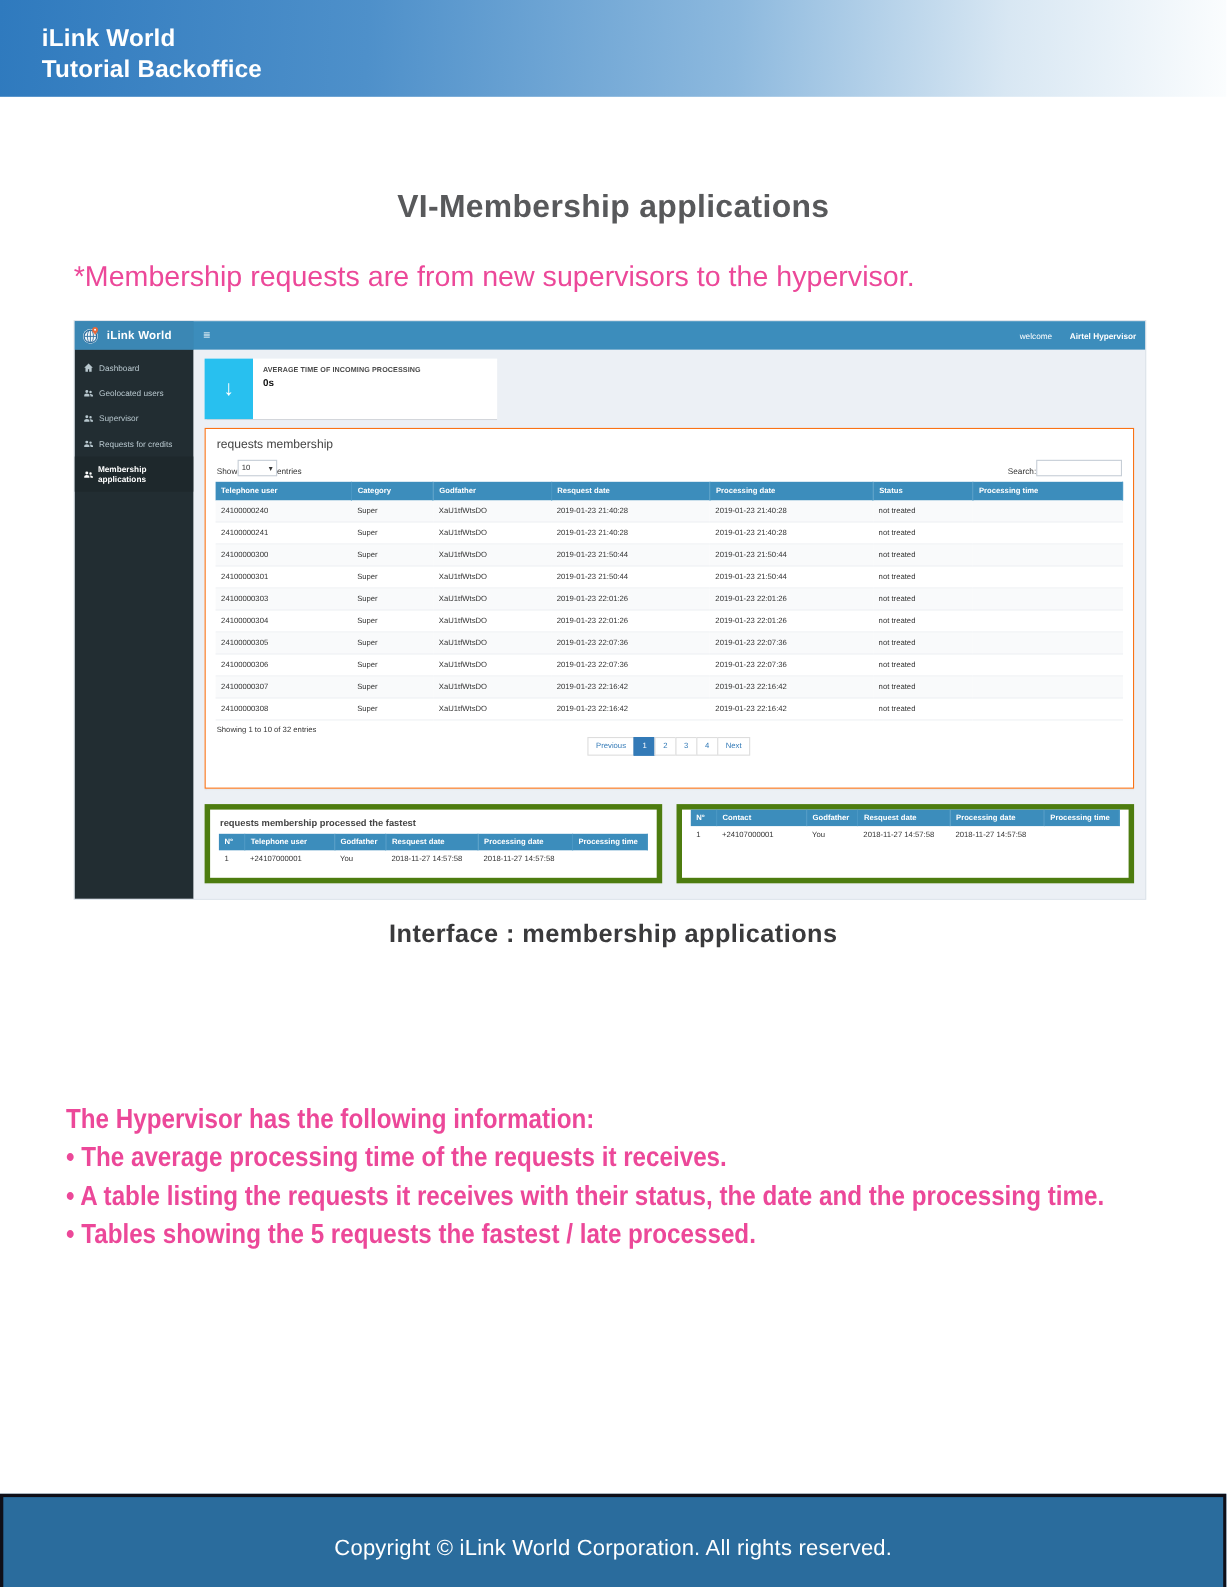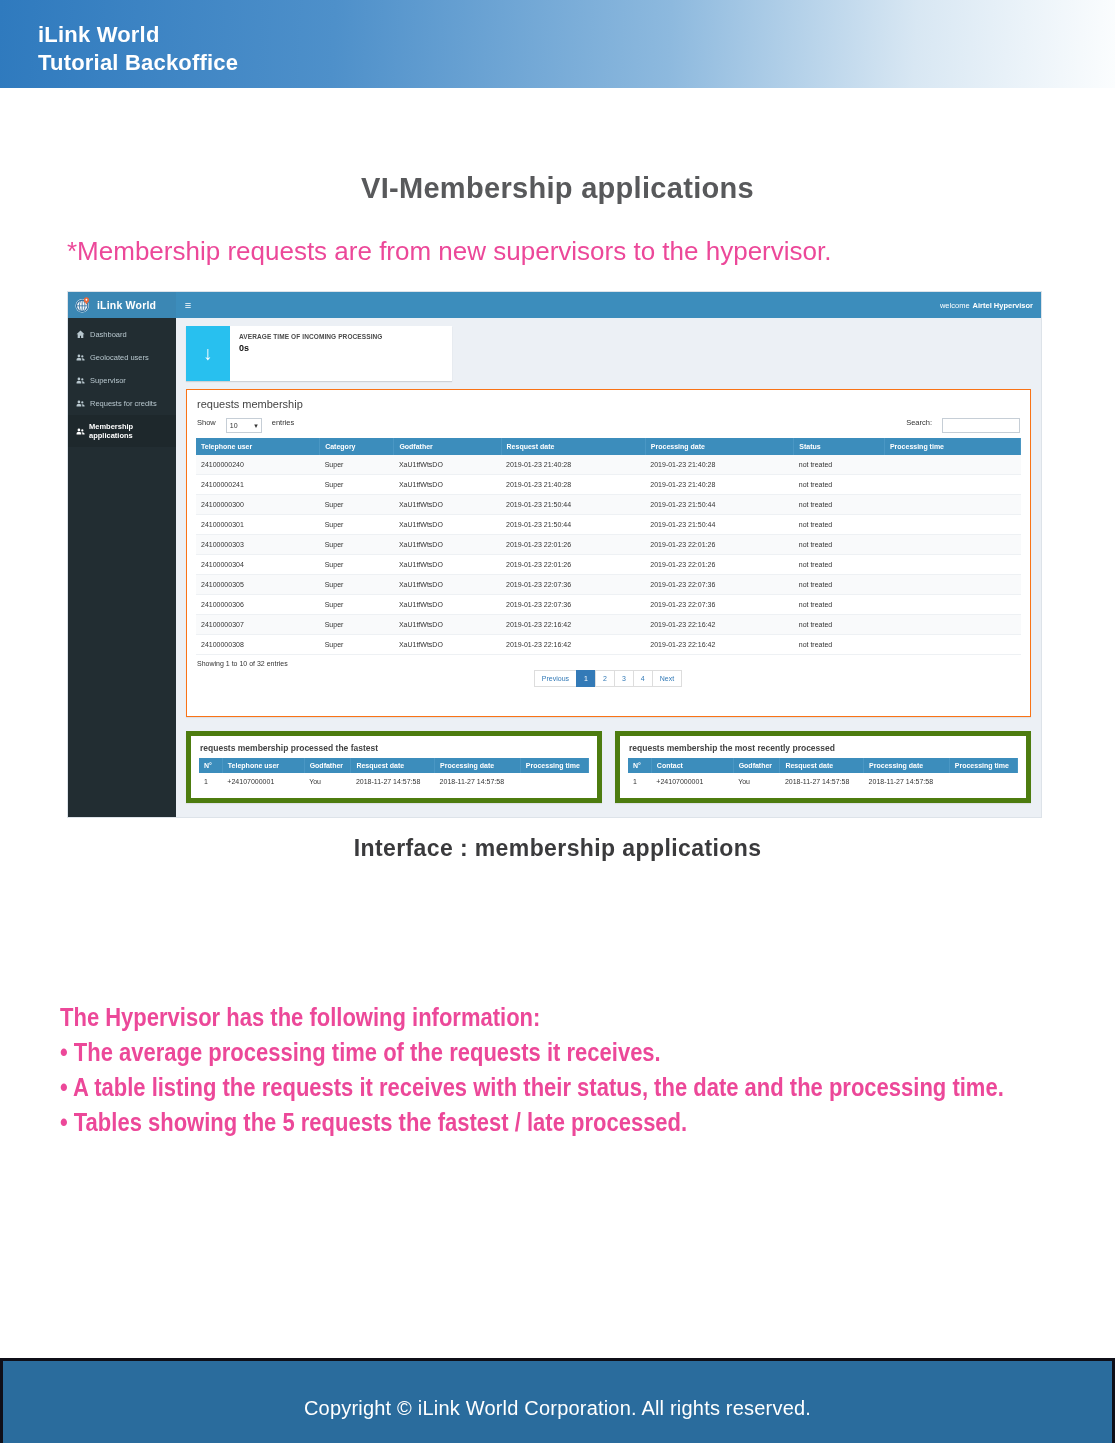--- a/index.html
+++ b/index.html
@@ -48,21 +48,21 @@
     position:absolute; left:67px; top:291px; width:975px; height:527px;
     border:1px solid #dde3e9; background:#ecf0f5; display:flex; flex-direction:column;
     font-family:"Liberation Sans", sans-serif;
   }
   .ss-topbar { height:26px; flex:0 0 26px; background:#3c8dbc; display:flex; align-items:stretch; color:#fff; }
   .ss-brand { width:108px; flex:0 0 108px; background:#3b87b4; display:flex; align-items:center; padding-left:6px; }
   .ss-brand .brand-name { font-size:10.5px; font-weight:700; margin-left:5px; letter-spacing:.2px; }
   .ss-burger { width:24px; display:flex; align-items:center; justify-content:center; font-size:11px; cursor:pointer; }
   .ss-topspacer { flex:1; }
   .ss-welcome { display:flex; align-items:center; padding-right:8px; font-size:7.5px; }
-  .ss-welcome .wname { font-weight:700; margin-left:3px; }
+  .ss-welcome .wname { font-weight:700; margin-left:16px; }
 
   .ss-body { flex:1; display:flex; min-height:0; }
   .ss-sidebar { width:108px; flex:0 0 108px; background:#222d32; padding-top:5px; }
   .side-item {
     display:flex; align-items:center; padding:7px 8px; color:#b8c7ce;
     font-size:7.5px; cursor:pointer;
   }
   .side-item.active { background:#1e282c; color:#ffffff; font-weight:700; }
   .side-ico { display:inline-flex; width:10px; margin-right:4px; color:inherit; }
 
@@ -83,21 +83,21 @@
   .panel-main {
     margin-top:8px; background:#ffffff; border:1px solid #f97316; height:328px;
     box-shadow:0 1px 1px rgba(0,0,0,.06);
   }
   .panel-title { padding:8px 10px 6px; font-size:11px; color:#444; }
   .panel-title-sm { padding:7px 9px 5px; font-size:8.5px; font-weight:600; color:#444; }
 
   .tbl-controls {
     display:flex; justify-content:space-between; align-items:center; padding:2px 10px 5px; font-size:7.5px; color:#333;
   }
-  .show-group, .search-group { display:flex; align-items:flex-start; gap:10px; }
+  .show-group, .search-group { display:flex; align-items:flex-end; gap:0; }
   .show-select {
     display:inline-flex; align-items:center; justify-content:space-between;
     width:36px; height:15px; border:1px solid #c6ced6; background:#fff; padding:0 3px; font-size:7px; color:#333; cursor:pointer;
   }
   .search-input { width:78px; height:15px; border:1px solid #c6ced6; background:#fff; font-size:7px; padding:0 3px; outline:none; }
 
   table { border-collapse:collapse; }
   .t-main { width:calc(100% - 18px); margin:0 9px; }
   .t-main th {
     background:#3c8dbc; color:#fff; font-size:7px; font-weight:700; text-align:left;
@@ -394,21 +394,20 @@
                   <td>You</td>
                   <td>2018-11-27 14:57:58</td>
                   <td>2018-11-27 14:57:58</td>
                   <td></td>
                 </tr>
               </tbody>
           </table>
         </div>
 
         <div class="panel-small">
-          <div class="panel-title-sm">requests membership the most recently processed</div>
           <table class="t-small">
             <thead>
               <tr>
                   <th>N°</th>
                   <th>Contact</th>
                   <th>Godfather</th>
                   <th>Resquest date</th>
                   <th>Processing date</th>
                   <th>Processing time</th>
                 </tr>

